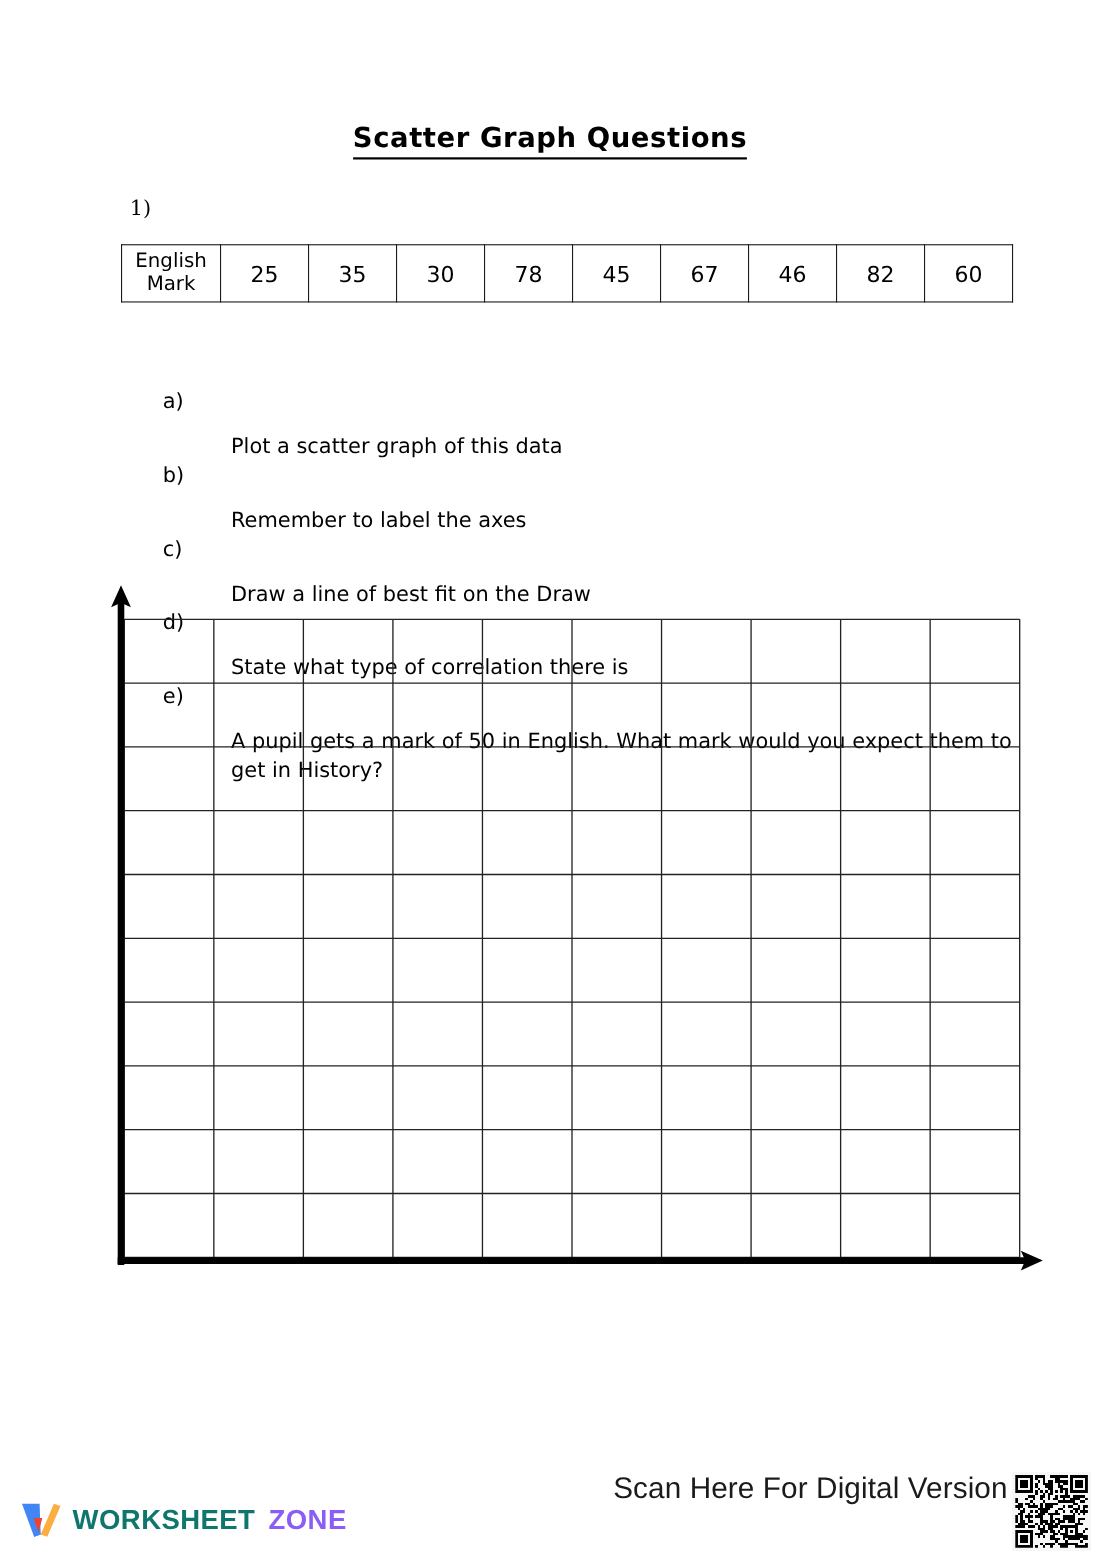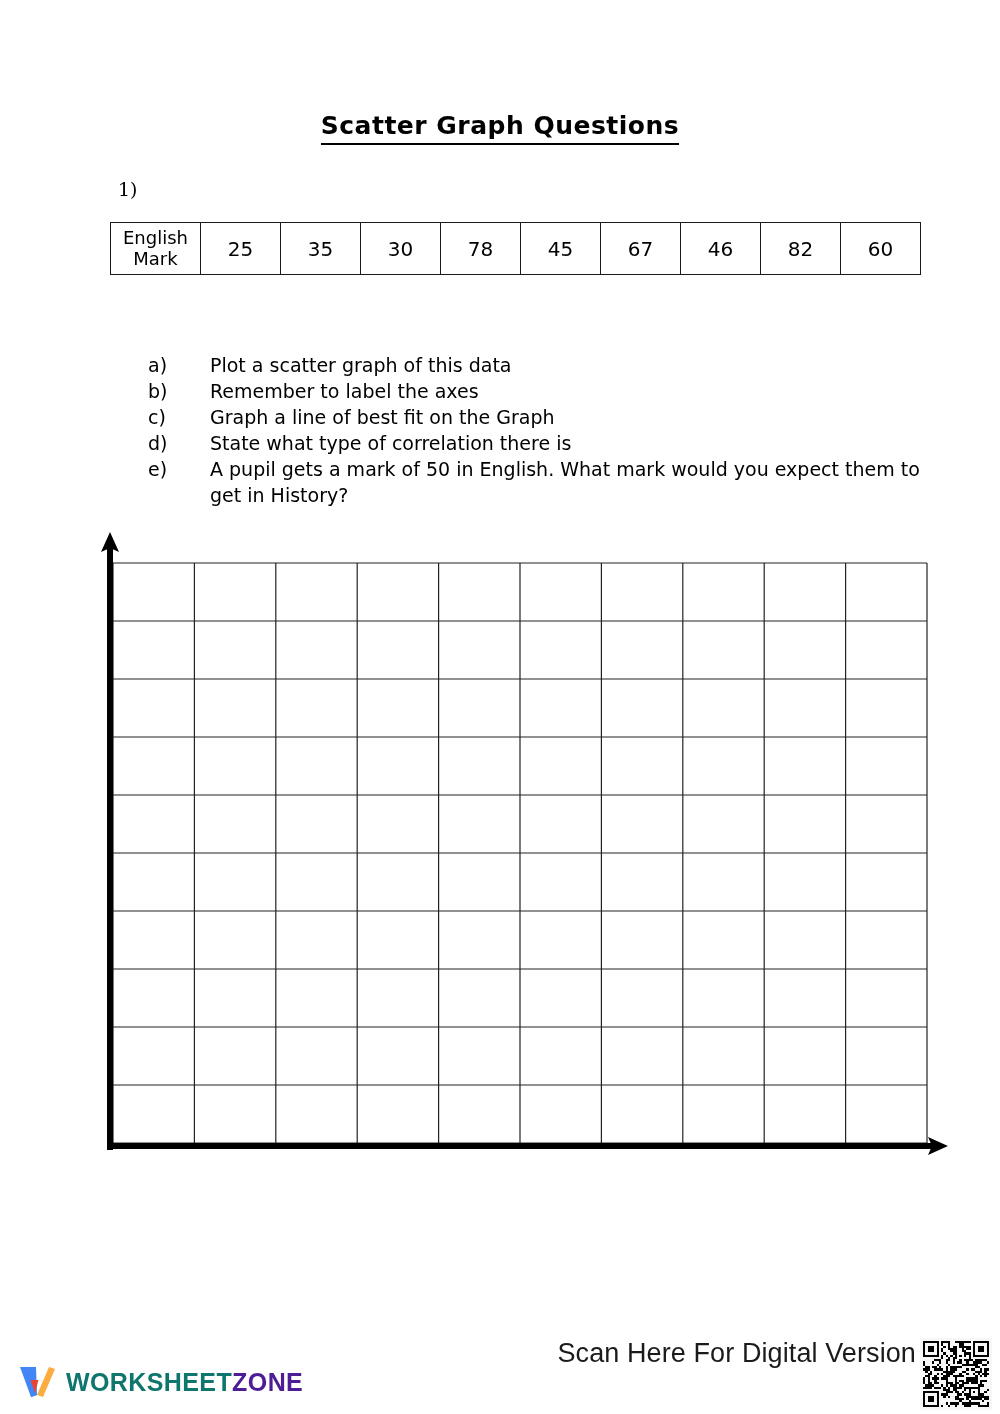--- a/index.html
+++ b/index.html
@@ -95,20 +95,21 @@
     font-size: 19px;
     line-height: 26px;
     color: #000;
   }
   .task-text {
     flex: 1 1 auto;
     font-family: "DejaVu Sans", sans-serif;
     font-size: 19px;
     line-height: 26px;
     color: #000;
+    margin-top: 41px;
   }
 
   
   #graph-area {
     position: absolute;
     left: 90px;
     top: 530px;
     width: 880px;
     height: 630px;
   }
@@ -131,21 +132,21 @@
     gap: 10px;
   }
   #brand-logo .logo-text {
     font-family: "Liberation Sans", sans-serif;
     font-size: 25px;
     font-weight: bold;
     letter-spacing: 0.4px;
     line-height: 1;
   }
   .logo-word-1 { color: #0f766e; }
-  .logo-word-2 { color: #4c1d95; margin-left: 0; }
+  .logo-word-2 { color: #8b5cf6; margin-left: 12px; }
 
   #scan-block {
     position: absolute;
     right: 8px;
     bottom: 4px;
     display: flex;
     align-items: flex-start;
     gap: 4px;
   }
   #scan-label {
@@ -198,21 +199,21 @@
   <div class="task-row">
     <div class="task-marker">a)</div>
     <div class="task-text">Plot a scatter graph of this data</div>
   </div>
   <div class="task-row">
     <div class="task-marker">b)</div>
     <div class="task-text">Remember to label the axes</div>
   </div>
   <div class="task-row">
     <div class="task-marker">c)</div>
-    <div class="task-text">Graph a line of best fit on the Graph</div>
+    <div class="task-text">Draw a line of best fit on the Draw</div>
   </div>
   <div class="task-row">
     <div class="task-marker">d)</div>
     <div class="task-text">State what type of correlation there is</div>
   </div>
   <div class="task-row">
     <div class="task-marker">e)</div>
     <div class="task-text">A pupil gets a mark of 50 in English. What mark would you expect them to get in History?</div>
   </div>
 </div>

